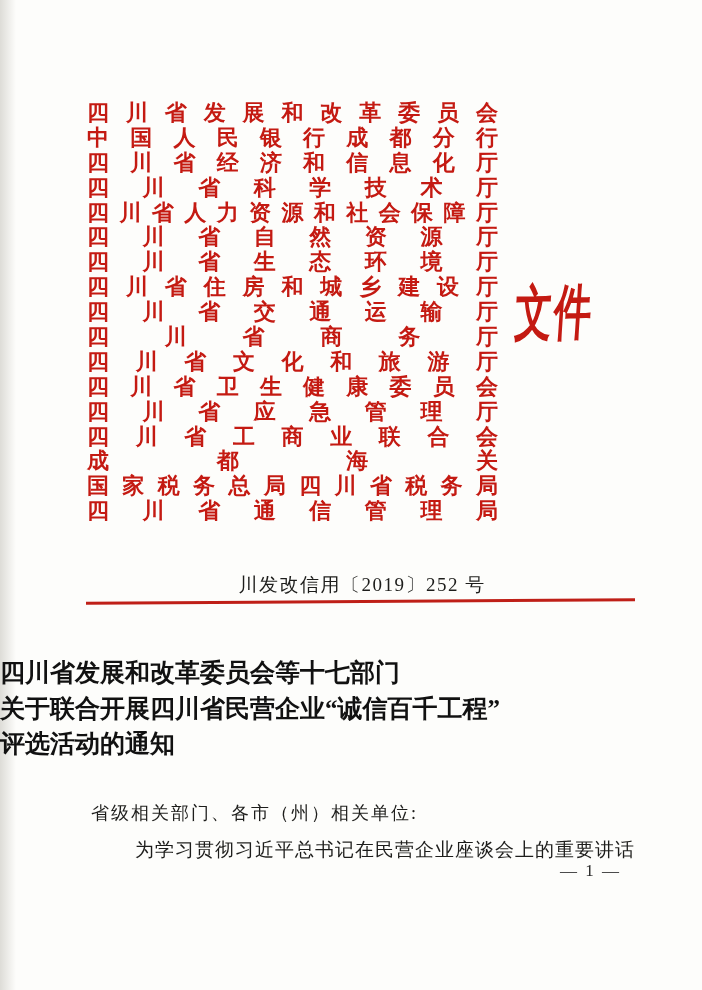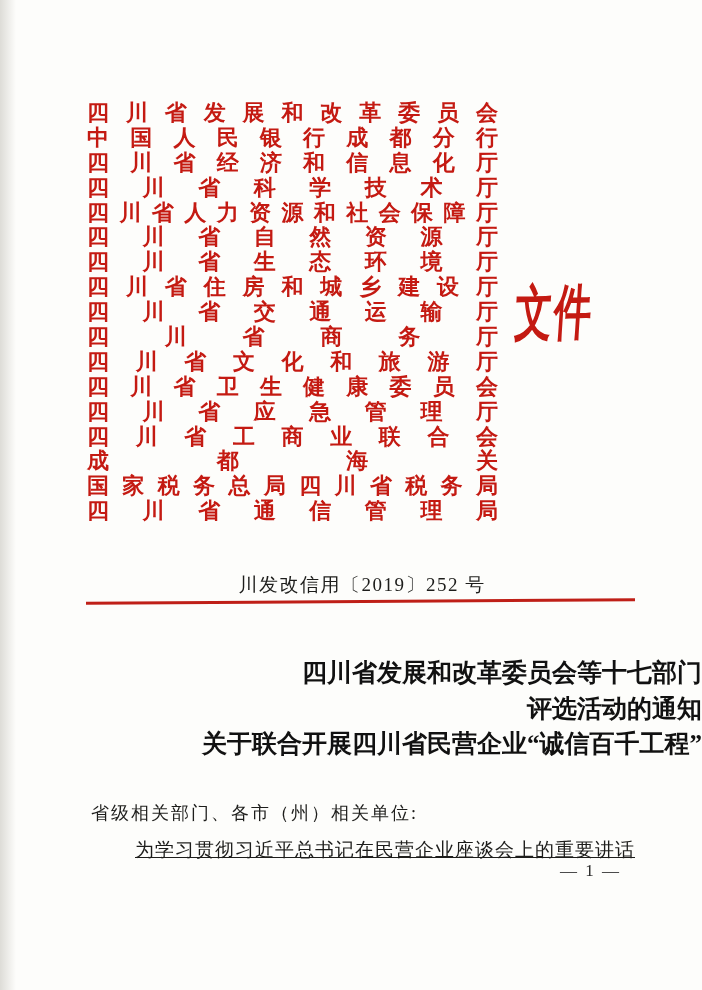--- a/index.html
+++ b/index.html
@@ -41,34 +41,33 @@
     text-align:center;
     color:var(--ink,#1d1d1b);font-size:19px;letter-spacing:1.5px;
   }
   .red-line{
     position:absolute;left:86px;top:600px;width:549px;height:3px;
     background:var(--red-line,#bf1f17);
     transform:rotate(-0.35deg);
   }
   .title{
     position:absolute;left:0;top:655px;width:100%;
-    text-align:right;
+    text-align:left;
     color:#111;font-weight:bold;
     font-size:25px;line-height:35.5px;
   }
   .salutation{
     position:absolute;left:91px;top:801px;
     color:var(--ink,#1d1d1b);font-size:18px;letter-spacing:2px;
     white-space:nowrap;
   }
   .body-line{
     position:absolute;left:135px;top:837px;
     color:var(--ink,#1d1d1b);font-size:19px;letter-spacing:1px;
     white-space:nowrap;
-    text-decoration:underline;
   }
   .page-num{
     position:absolute;left:560px;top:861px;
     color:#2a2a2a;font-size:17px;letter-spacing:2px;
     white-space:nowrap;
   }
 </style>
 </head>
 <body>
 
@@ -266,22 +265,22 @@
   </div>
 
   <div class="wenjian">文件</div>
 
   <div class="doc-number">川发改信用〔2019〕252 号</div>
 
   <div class="red-line"></div>
 
   <div class="title">
     <div>四川省发展和改革委员会等十七部门</div>
+    <div>关于联合开展四川省民营企业“诚信百千工程”</div>
     <div>评选活动的通知</div>
-    <div>关于联合开展四川省民营企业“诚信百千工程”</div>
   </div>
 
   <div class="salutation">省级相关部门、各市（州）相关单位:</div>
 
   <div class="body-line">为学习贯彻习近平总书记在民营企业座谈会上的重要讲话</div>
 
   <div class="page-num">— 1 —</div>
 </div>
 
 </body></html>

